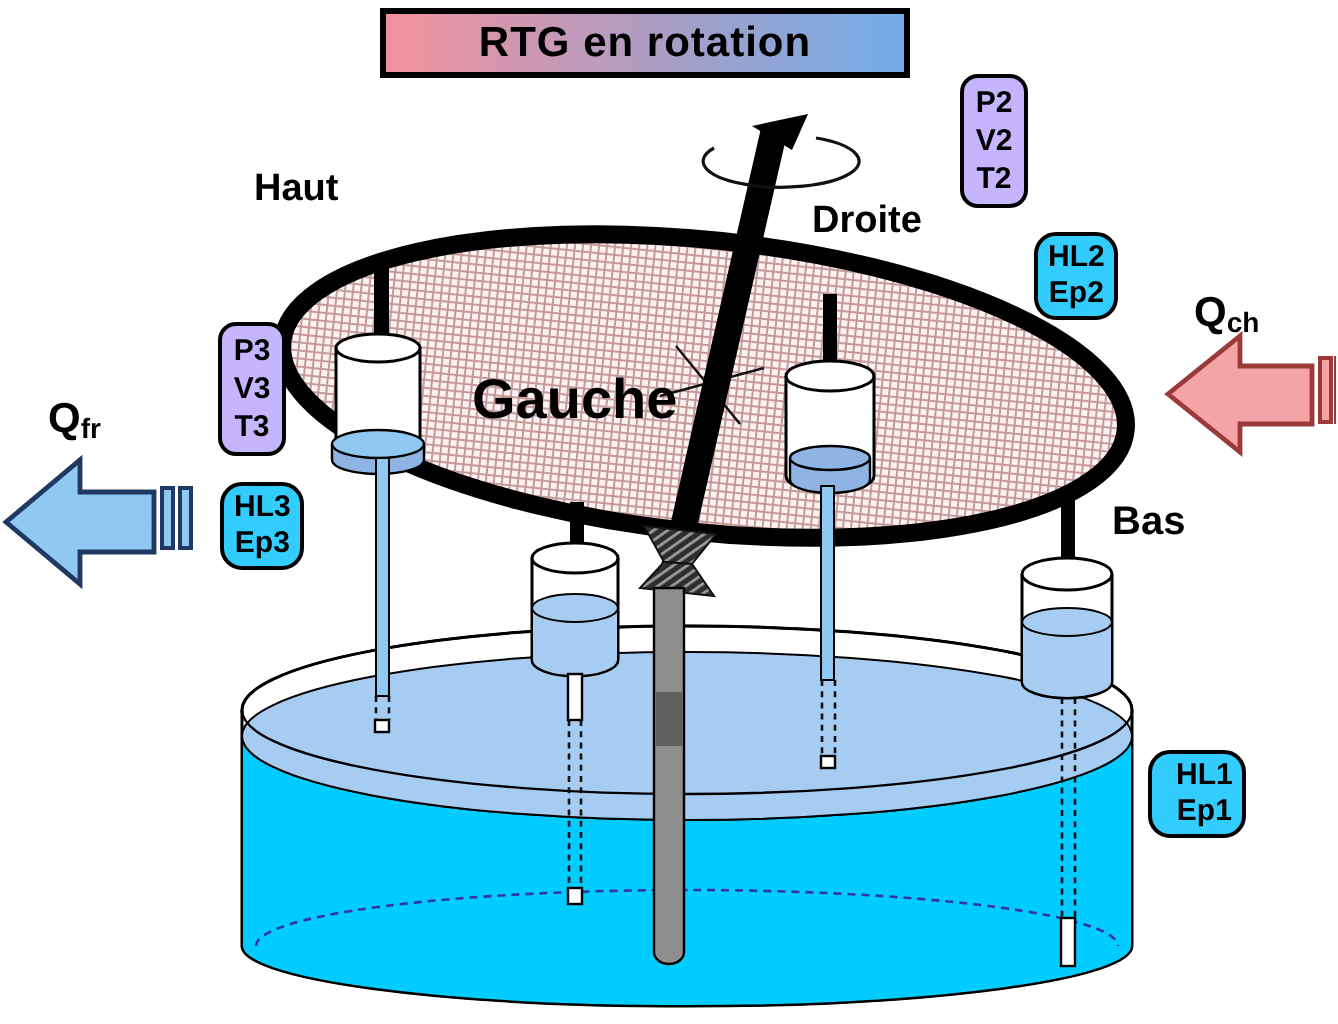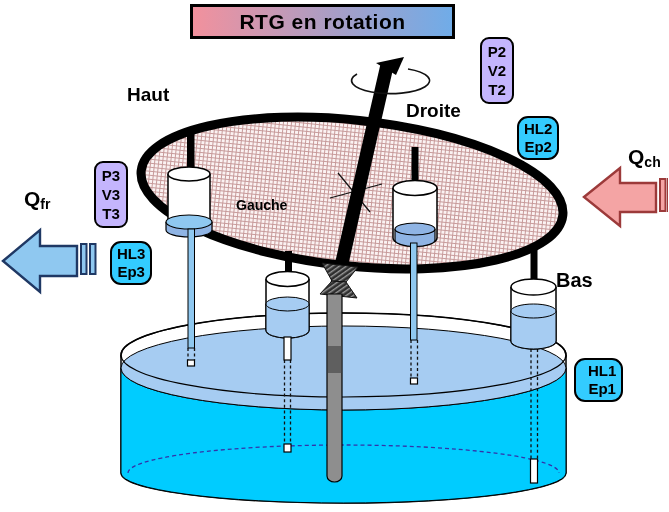--- a/index.html
+++ b/index.html
@@ -145,47 +145,47 @@
       <polygon points="584,197 620,168 620,183 656,183 656,212 620,212 620,226" fill="#F4A4A4" stroke="#9C3A3A" stroke-width="2.4"></polygon>
       <rect x="660" y="179" width="5.5" height="32" fill="#F4A4A4" stroke="#9C3A3A" stroke-width="2"></rect>
       <rect x="668" y="179" width="5.5" height="32" fill="#F4A4A4" stroke="#9C3A3A" stroke-width="2"></rect>
     </g>
   </svg>
 
   <div class="banner">RTG en rotation</div>
 
   <div class="dir-label" style="left:127px; top:84px;">Haut</div>
   <div class="dir-label" style="left:406px; top:100px;">Droite</div>
-  <div class="dir-label" style="left:236px; top:197px; font-size:14px;">Gauche</div>
-  <div class="dir-label" style="left:556px; top:250px; font-size:20px;margin-top:19px;">Bas</div>
+  <div class="dir-label" style="left:236px; top:184px; font-size:28px;">Gauche</div>
+  <div class="dir-label" style="left:556px; top:250px; font-size:20px;">Bas</div>
 
-  <div class="flow-label" style="left:24px; top:187px;">
+  <div class="flow-label" style="left:24px; top:198px;">
     <span class="q">Q</span><span class="qsub">fr</span>
   </div>
-  <div class="flow-label" style="left:597px; top:145px;margin-left:31px;">
+  <div class="flow-label" style="left:597px; top:145px;">
     <span class="q">Q</span><span class="qsub">ch</span>
   </div>
 
   <div class="sensor-box" style="left:480px; top:37px;">
     <div>P2</div>
     <div>V2</div>
     <div>T2</div>
   </div>
-  <div class="sensor-box" style="left:94px; top:161px;">
+  <div class="sensor-box" style="left:109px; top:161px;">
     <div>P3</div>
     <div>V3</div>
     <div>T3</div>
   </div>
 
   <div class="level-box" style="left:493px; top:116px;margin-left:24px;">
     <div>HL2</div>
     <div>Ep2</div>
   </div>
   <div class="level-box" style="left:110px; top:241px;">
     <div>HL3</div>
     <div>Ep3</div>
   </div>
-  <div class="level-box" style="left:574px; top:358px;padding-left:12px;">
+  <div class="level-box" style="left:574px; top:375px;padding-left:12px;">
     <div>HL1</div>
     <div>Ep1</div>
   </div>
 
 </div>
 
 </body></html>

